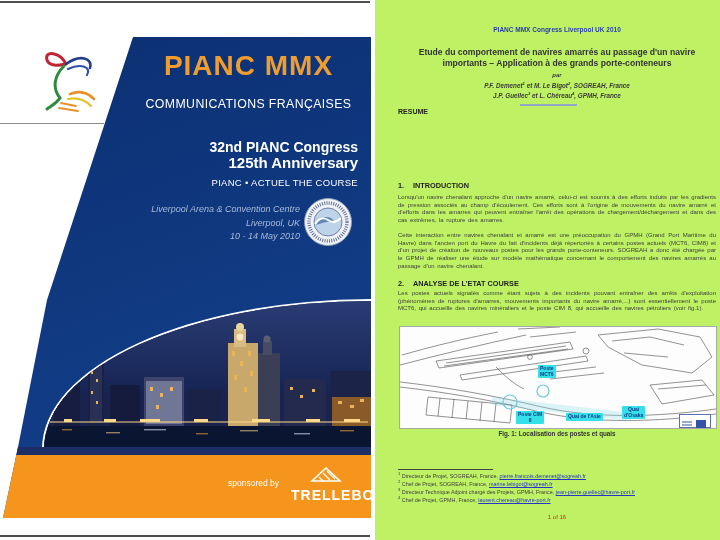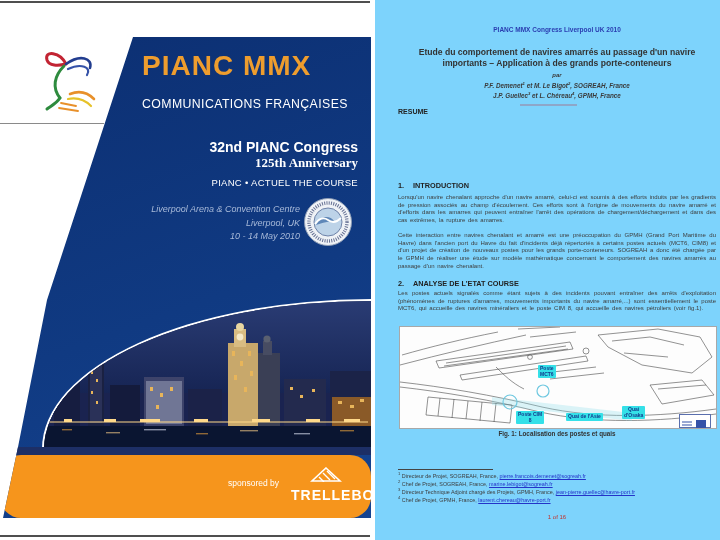--- a/index.html
+++ b/index.html
@@ -10,46 +10,46 @@
   .cover{position:absolute;left:0;top:0;width:371px;height:540px;background:#fff;}
   .cover-topline{position:absolute;left:0;top:1px;width:370px;height:2px;background:#4f4f4f;}
   .cover-botline{position:absolute;left:0;top:535px;width:370px;height:2px;background:#4f4f4f;}
   .cover-thinline{position:absolute;left:0;top:123px;width:104px;height:1px;background:#8a8a8a;}
   .bird{position:absolute;left:36px;top:48px;width:62px;height:66px;}
 
   .cover-wrap{position:absolute;left:0;top:37px;width:371px;height:481px;
       background:linear-gradient(160deg,#0c2f72 0%,#103a82 55%,#154390 100%);
       clip-path:polygon(133px 0px,371px 0px,371px 481px,3px 481px,18px 410px,47px 263px);}
 
-  .brand{position:absolute;left:142px;right:16px;top:14px;text-align:left;}
+  .brand{position:absolute;left:142px;right:16px;top:14px;text-align:center;}
   .brand-title{font-size:28px;font-weight:bold;color:#EE9D2E;letter-spacing:1px;line-height:30px;}
   .brand-sub{font-size:12.3px;color:#ffffff;letter-spacing:0.4px;margin-top:16px;}
 
   .congress{position:absolute;right:13px;top:102px;text-align:right;color:#fff;}
   .congress-l1{font-size:14px;font-weight:bold;line-height:17px;}
-  .congress-l2{font-size:13px;font-weight:bold;line-height:14px;font-family:Liberation Serif, serif;}
+  .congress-l2{font-size:15px;font-weight:bold;line-height:14px;}
   .congress-tag{font-size:9.5px;letter-spacing:0.3px;margin-top:7px;}
 
   .venue{position:absolute;right:71px;top:166px;text-align:right;color:#A8BAD9;
          font-style:italic;font-size:9px;line-height:13.5px;}
 
   .seal{position:absolute;left:303px;top:160px;width:50px;height:50px;}
 
   .photo{position:absolute;left:42px;top:262px;right:0;height:148px;
          border-top-left-radius:100% 100%;border-top:2px solid #fff;border-left:2px solid #fff;
          overflow:hidden;background:#15244e;}
 
   .stripe{position:absolute;left:0;right:0;top:410px;height:8px;background:#1D2F66;}
-  .orangeband{position:absolute;left:0;right:0;top:418px;bottom:0;background:#F6951C;border-radius:21px;}
+  .orangeband{position:absolute;left:0;right:0;top:418px;bottom:0;background:#F6951C;}
   .sponsored{position:absolute;left:228px;top:23px;font-size:8.5px;color:#fff;}
   .sponsor-logo{position:absolute;left:291px;top:12px;width:70px;text-align:center;}
   .sponsor-name{font-size:14px;font-weight:bold;color:#fff;letter-spacing:1px;margin-top:1px;}
 
   
-  .paper{position:absolute;left:375px;top:0;width:345px;height:540px;background:#7dd3fc;color:#3a3a3a;}
+  .paper{position:absolute;left:375px;top:0;width:345px;height:540px;background:#bef264;color:#3a3a3a;}
   .ptext{position:absolute;left:23px;width:318px;}
   .run-head{top:26px;text-align:center;font-size:6.5px;font-weight:bold;color:#2A3DB0;}
   .title{top:47px;text-align:center;font-size:8.6px;font-weight:bold;color:#333;line-height:11px;}
   .par{top:72px;text-align:center;font-size:6px;font-weight:bold;font-style:italic;}
   .authors{top:81px;text-align:center;font-size:6.3px;font-weight:bold;font-style:italic;line-height:10px;}
   .sup{font-size:4.2px;vertical-align:super;line-height:0;}
   .auth-underline{position:absolute;left:145px;top:104px;width:57px;height:2px;background:#8EA6C8;}
   .resume{top:108px;font-size:7px;font-weight:bold;color:#222;}
   .sect{font-size:7.3px;font-weight:bold;color:#222;display:flex;}
   .sect .num{width:15px;flex:none;}

